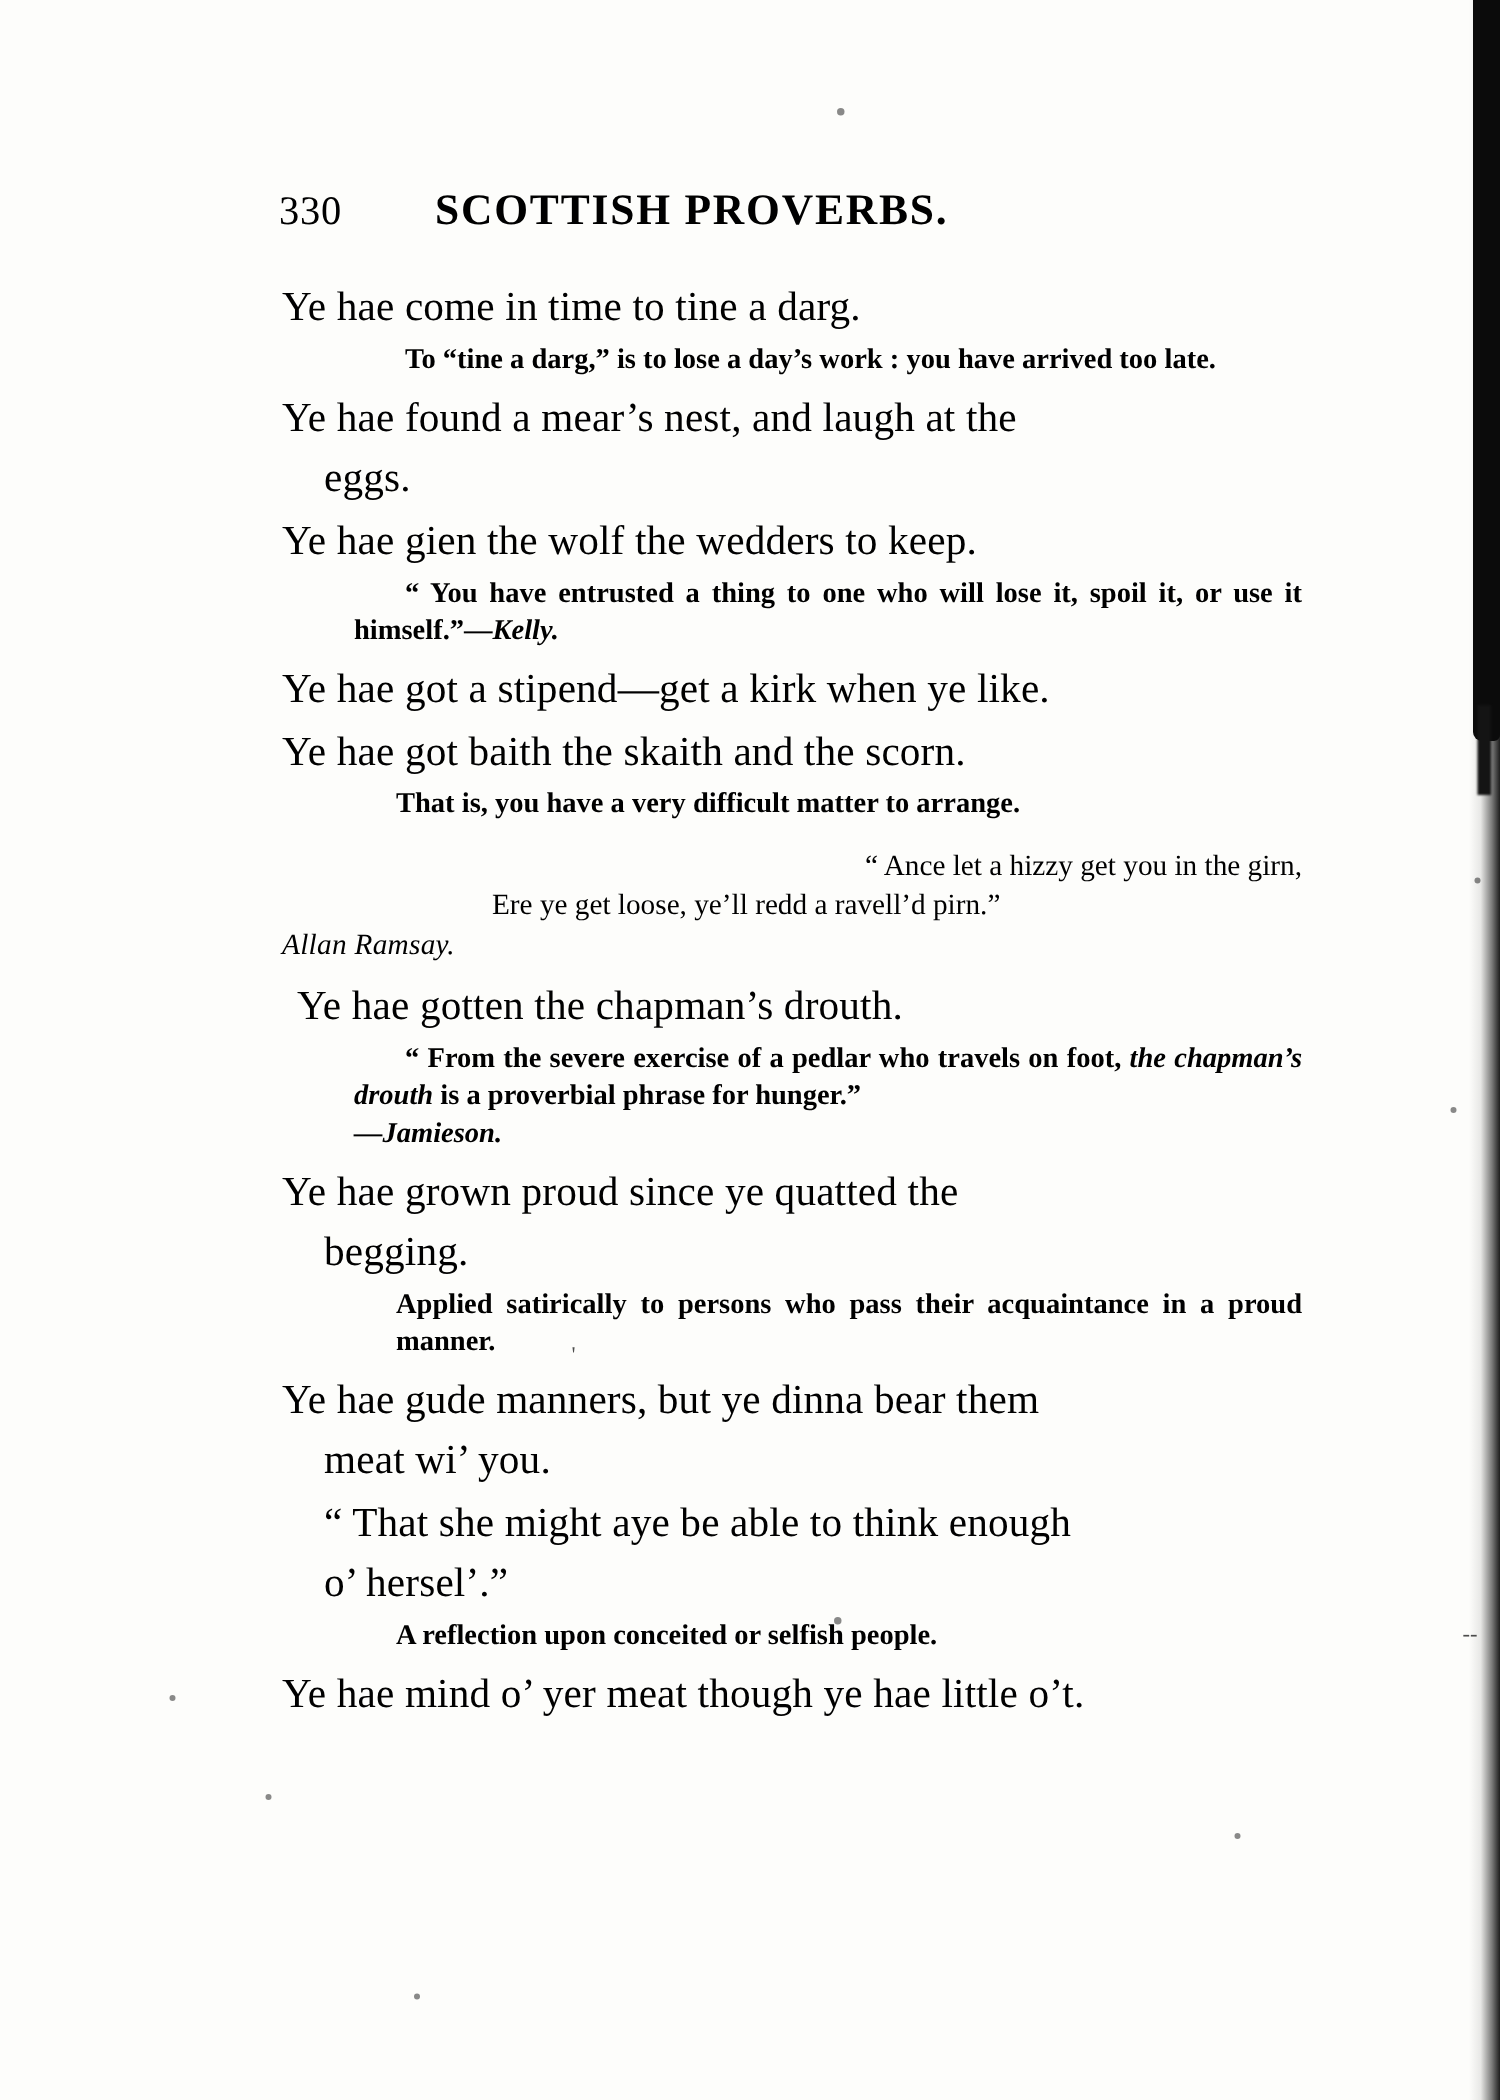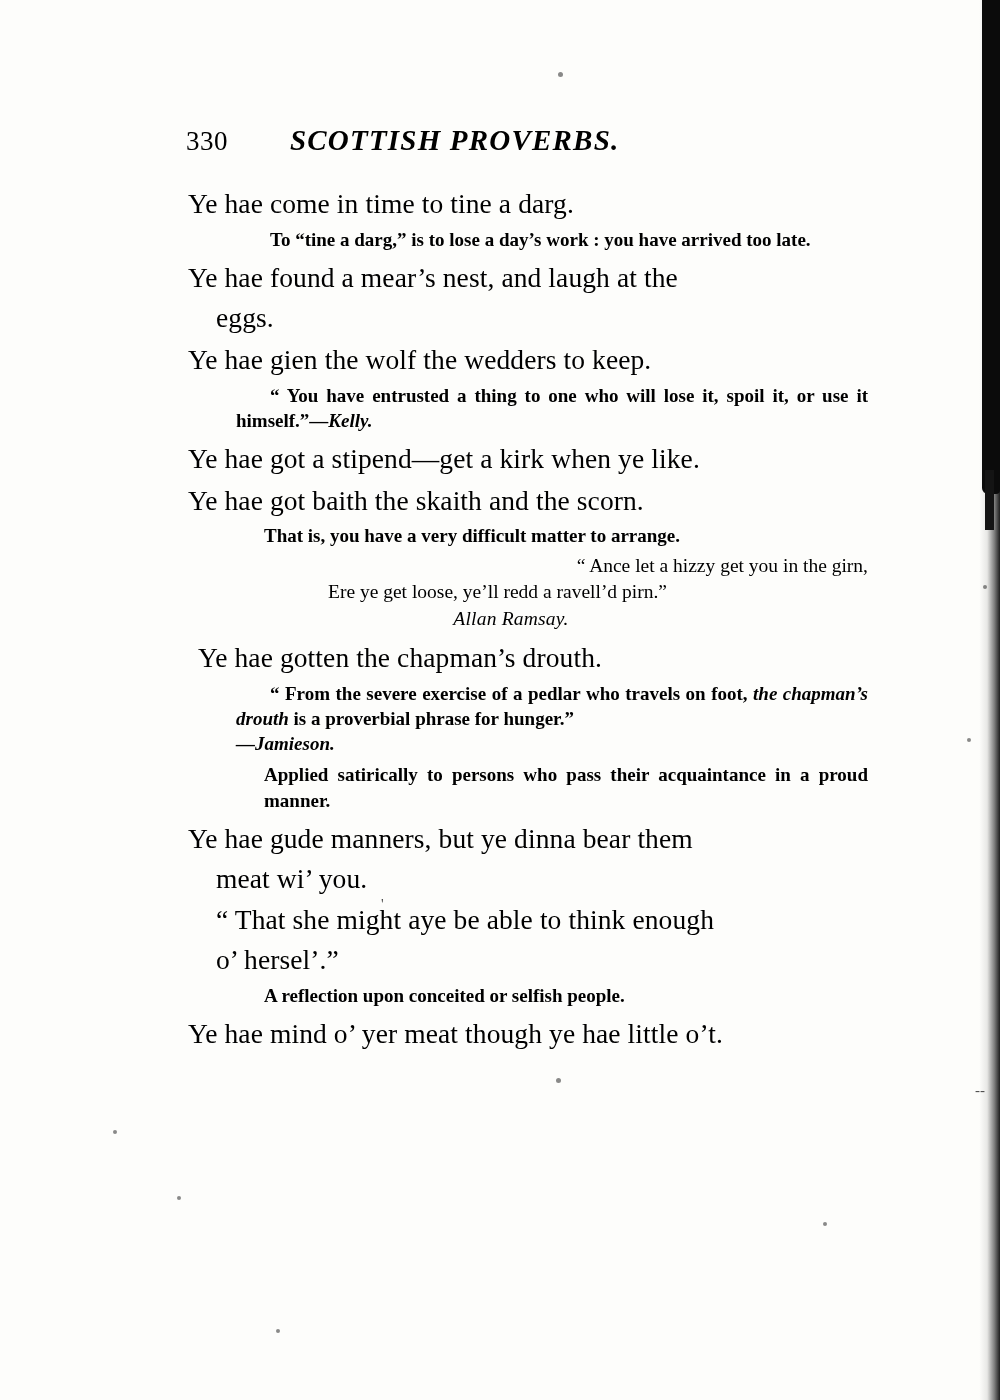--- a/index.html
+++ b/index.html
@@ -64,21 +64,20 @@
     display: flex;
     align-items: baseline;
   }
   .folio {
     font-size: 27px;
     letter-spacing: 0.5px;
     font-family: "Liberation Serif", serif;
   }
   .run-title {
     margin-left: 62px;
-    font-style: italic;
     font-weight: bold;
     font-size: 29px;
     letter-spacing: 1.2px;
   }
   .body-col {
     position: absolute;
     left: 188px;
     top: 172px;
     width: 680px;
   }
@@ -115,27 +114,27 @@
     font-size: 19.5px;
     line-height: 1.38;
     margin: 0;
     padding-left: 0;
   }
   .verse .l1 { display: block; padding-left: 112px; text-align: right; }
   .verse .l2 { display: block; padding-left: 140px; }
   .attrib {
     font-size: 19.5px;
     font-style: italic;
-    text-align: center;
+    text-align: left;
     padding-right: 34px;
     margin: 2px 0 8px 0;
     letter-spacing: 0.2px;
   }
   i.ital { font-style: italic; }
-  .tight { margin-bottom: 4px; }
+  .tight { margin-bottom: 16px; }
   .speck {
     position: absolute;
     background: #2a2a2a;
     border-radius: 50%;
     opacity: 0.55;
   }
   .caret {
     position: absolute;
     font-size: 15px;
     color: #222;
@@ -188,20 +187,24 @@
       <p class="note noindent tight">That is, you have a very difficult matter to arrange.</p>
       <p class="verse">
         <span class="l1">“ Ance let a hizzy get you in the girn,</span>
         <span class="l2">Ere ye get loose, ye’ll redd a ravell’d pirn.”</span>
       </p>
       <p class="attrib">Allan Ramsay.</p>
 
       <p class="proverb" style="padding-left:10px;">Ye hae gotten the chapman’s drouth.</p>
       <p class="note"><span>“ From the severe exercise of a pedlar who travels on foot, </span><i class="ital">the chapman’s drouth</i><span> is a proverbial phrase for hunger.”</span><br><i class="ital">—Jamieson.</i></p>
 
+      <p class="proverb justified">
+        <span>Ye hae grown proud since ye quatted the</span>
+        <span class="cont">begging.</span>
+      </p>
       <p class="note noindent">Applied satirically to persons who pass their acquaintance in a proud manner.</p>
 
       <p class="proverb justified">
         <span>Ye hae gude manners, but ye dinna bear them</span>
         <span class="cont">meat wi’ you.</span>
       </p>
 
       <p class="proverb">
         <span class="cont">“ That she might aye be able to think enough</span>
         <span class="cont">o’ hersel’.”</span>

